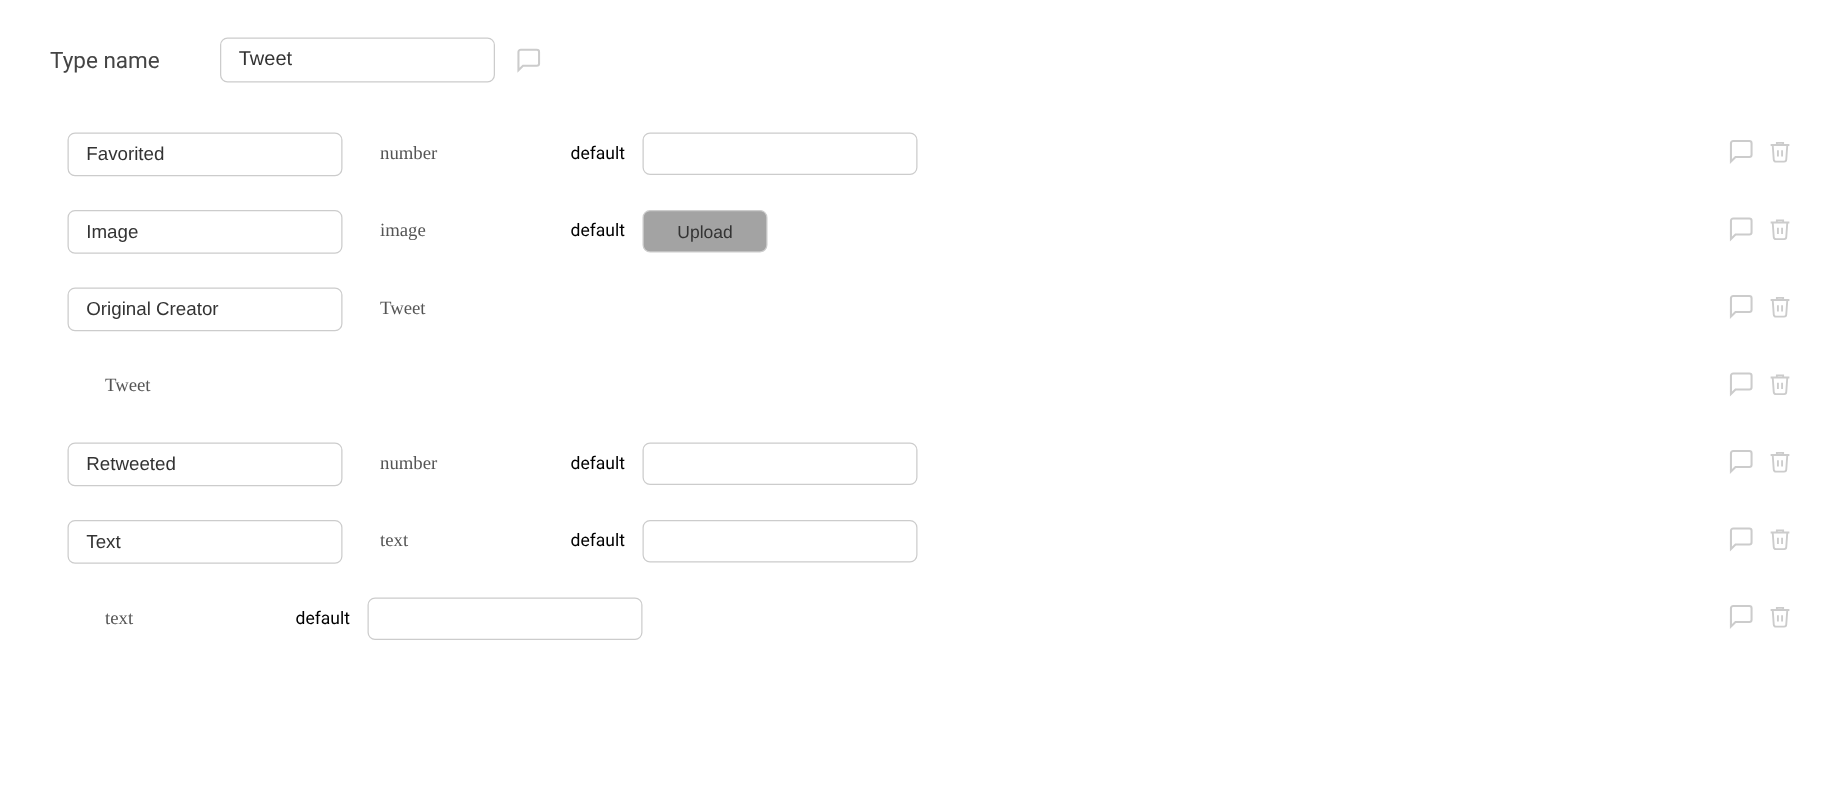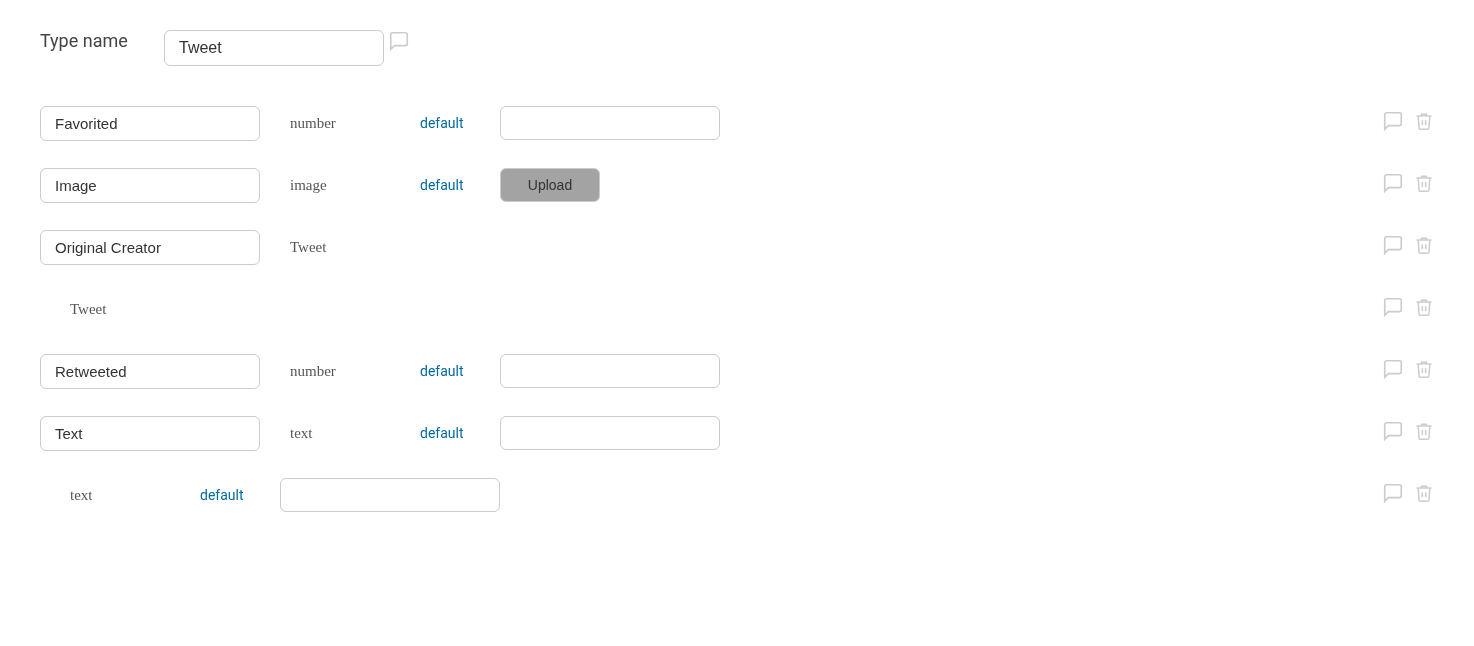--- a/index.html
+++ b/index.html
@@ -10,21 +10,22 @@
 
     body {
       font-family: -apple-system, BlinkMacSystemFont, 'Segoe UI', Roboto, sans-serif;
       background: #ffffff;
       color: #333;
       padding: 30px 40px;
     }
 
     .header-row {
       display: flex;
-      gap: 4px;
+      align-items: center;
+      gap: 16px;
       margin-bottom: 32px;
     }
 
     .type-name-label {
       font-size: 18px;
       color: #444;
       min-width: 120px;
     }
 
     .type-name-input {
@@ -41,20 +42,21 @@
       display: flex;
       flex-direction: column;
       gap: 12px;
     }
 
     .field-row {
       display: flex;
       align-items: center;
       gap: 0;
       min-height: 50px;
+      margin-left: 14px;
     }
 
     .field-name-input {
       border: 1px solid #ccc;
       border-radius: 6px;
       padding: 8px 14px;
       font-size: 15px;
       width: 220px;
       outline: none;
       color: #333;
@@ -64,23 +66,23 @@
     .field-type {
       font-size: 15px;
       color: #555;
       width: 160px;
       padding-left: 30px;
       font-family: Liberation Serif, serif;
     }
 
     .field-default-label {
       font-size: 14px;
-      color: #0369a1;
+      color: #000000;
       width: 80px;
-      text-align: left;
+      text-align: right;
       padding-right: 14px;
     }
 
     .field-default-input {
       border: 1px solid #ccc;
       border-radius: 6px;
       padding: 8px 14px;
       font-size: 14px;
       width: 220px;
       outline: none;

